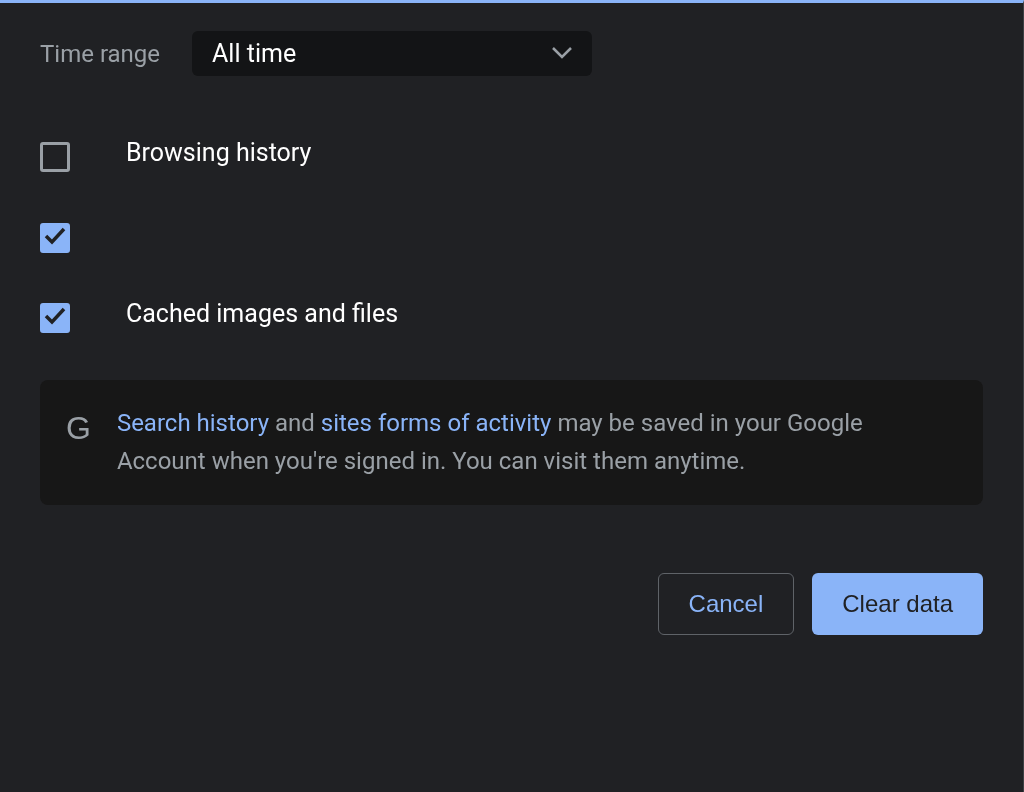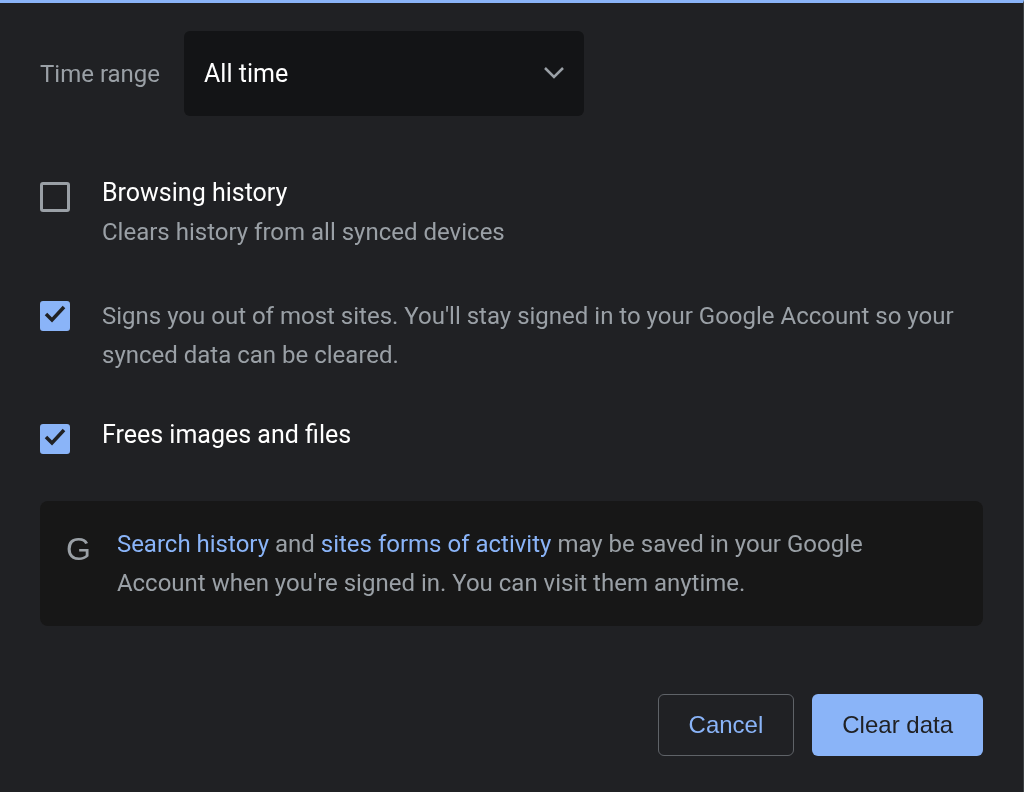--- a/index.html
+++ b/index.html
@@ -13,49 +13,49 @@
       position: relative;
       border-top: 3px solid #8ab4f8;
       border-right: 1px solid #3c4043;
     }
     .dialog {
       padding: 28px 40px 30px 40px;
     }
     .time-range-row {
       display: flex;
       align-items: center;
-      gap: 24px;
+      gap: 32px;
       margin-bottom: 62px;
     }
     .time-range-label {
       color: #9aa0a6;
       font-size: 24px;
     }
     .time-range-select {
       background: #131416;
       border: none;
       border-radius: 6px;
-      padding: 28px 20px;
+      padding: 8px 20px;
       display: flex;
       align-items: center;
       justify-content: space-between;
       width: 400px;
       cursor: pointer;
     }
     .time-range-value {
       color: #ffffff;
       font-size: 25px;
     }
     .dropdown-icon {
       color: #9aa0a6;
     }
     .option-row {
       display: flex;
       align-items: flex-start;
-      gap: 32px;
+      gap: 56px;
       margin-bottom: 46px;
     }
     .checkbox {
       width: 30px;
       height: 30px;
       border: 3px solid #9aa0a6;
       border-radius: 3px;
       margin-top: 4px;
       flex-shrink: 0;
       cursor: pointer;
@@ -153,47 +153,45 @@
       </span>
     </div>
   </div>
 
   <div class="option-row">
     <div class="checkbox">
       
     </div>
     <div class="option-text">
       <div class="option-title">Browsing history</div>
-      <div class="option-desc">Clears history from all synced devices</div>
     </div>
   </div>
 
   <div class="option-row">
     <div class="checkbox checked">
       <span class="checkmark">
         <svg width="22" height="18" viewBox="0 0 22 18">
             <path d="M2 9 L8 15 L20 2" stroke="#202124" stroke-width="3.5" fill="none"></path>
           </svg>
       </span>
     </div>
     <div class="option-text">
-      <div class="option-desc">Signs you out of most sites. You'll stay signed in to your Google Account so your synced data can be cleared.</div>
     </div>
   </div>
 
   <div class="option-row">
     <div class="checkbox checked">
       <span class="checkmark">
         <svg width="22" height="18" viewBox="0 0 22 18">
             <path d="M2 9 L8 15 L20 2" stroke="#202124" stroke-width="3.5" fill="none"></path>
           </svg>
       </span>
     </div>
     <div class="option-text">
-      <div class="option-title">Frees images and files</div>
+      <div class="option-title">Cached images and files</div>
     </div>
   </div>
 
   <div class="info-box">
     <span class="g-icon">G</span>
     <div class="info-text">
       <span class="link">Search history</span><span> and </span><span class="link">sites forms of activity</span><span> may be saved in your Google Account when you're signed in. You can visit them anytime.</span>
     </div>
   </div>
 

